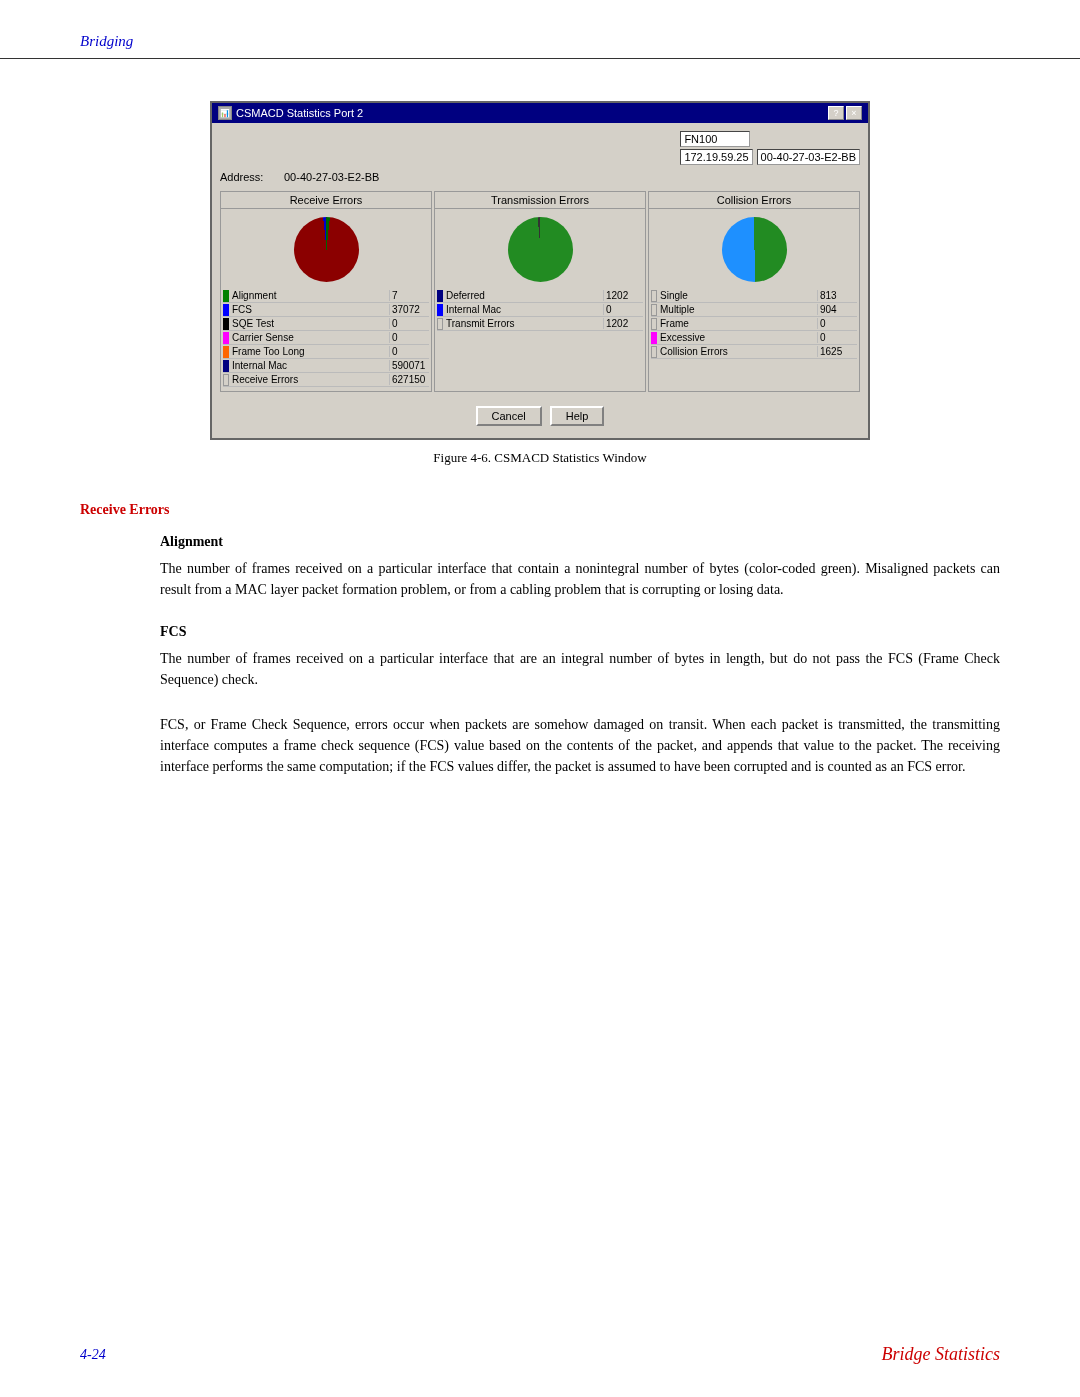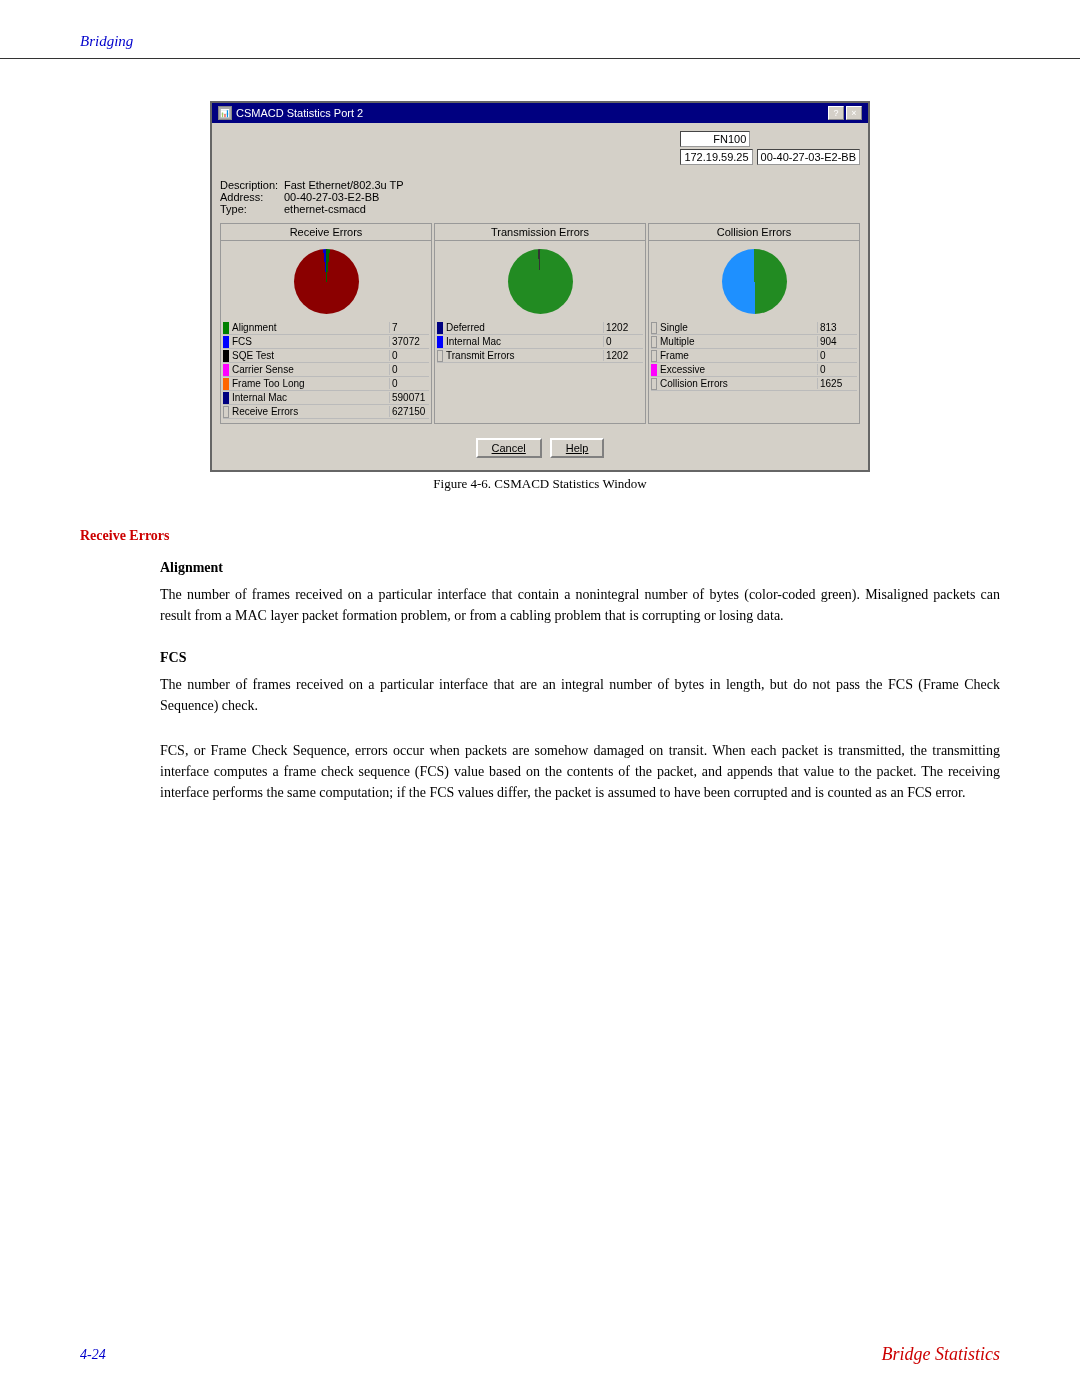--- a/index.html
+++ b/index.html
@@ -93,23 +93,22 @@
     }
 
     .dialog-body {
       padding: 8px;
     }
 
     
     .info-bar {
       display: flex;
       gap: 8px;
-      margin-bottom: 14px;
+      margin-bottom: 6px;
       align-items: flex-start;
-      text-align: right;
     }
     .info-bar-right {
       display: flex;
       flex-direction: column;
       gap: 2px;
     }
     .info-bar-top {
       display: flex;
       align-items: center;
       gap: 4px;
@@ -228,42 +227,41 @@
       min-width: 40px;
       font-size: 10px;
     }
 
     
     .dialog-buttons {
       display: flex;
       justify-content: center;
       gap: 8px;
       padding: 6px 0 4px 0;
-      text-decoration: underline;
     }
 
     .win-button {
       background: #d4d0c8;
       border: 2px solid;
       border-top-color: #ffffff;
       border-left-color: #ffffff;
       border-right-color: #808080;
       border-bottom-color: #808080;
       padding: 2px 14px;
       font-size: 11px;
       cursor: pointer;
       font-family: Arial, sans-serif;
     }
 
     
     .figure-caption {
       font-family: 'Times New Roman', Times, serif;
       font-size: 13px;
       text-align: center;
-      margin: 4px 0 20px 0;
+      margin: 10px 0 20px 0;
     }
 
     
     .body-text {
       font-family: 'Times New Roman', Times, serif;
       font-size: 14px;
       line-height: 1.5;
       margin-bottom: 24px;
       text-align: justify;
     }
@@ -345,30 +343,22 @@
             </div>
             <div class="info-bar-top">
               <span class="info-field">172.19.59.25</span>
               <span class="info-field">00-40-27-03-E2-BB</span>
             </div>
           </div>
         </div>
 
         <div class="device-info">
           <div class="device-info-row">
-            <span class="device-info-label">Description:</span>
-            <span>Fast Ethernet/802.3u TP</span>
-          </div>
-          <div class="device-info-row">
             <span class="device-info-label">Address:</span>
             <span>00-40-27-03-E2-BB</span>
-          </div>
-          <div class="device-info-row">
-            <span class="device-info-label">Type:</span>
-            <span>ethernet-csmacd</span>
           </div>
         </div>
 
         <div class="stats-panels">
 
           <div class="stats-panel">
             <div class="stats-panel-header">Receive Errors</div>
             <div class="stats-panel-chart">
               <div class="pie-chart pie-receive"></div>
             </div>

